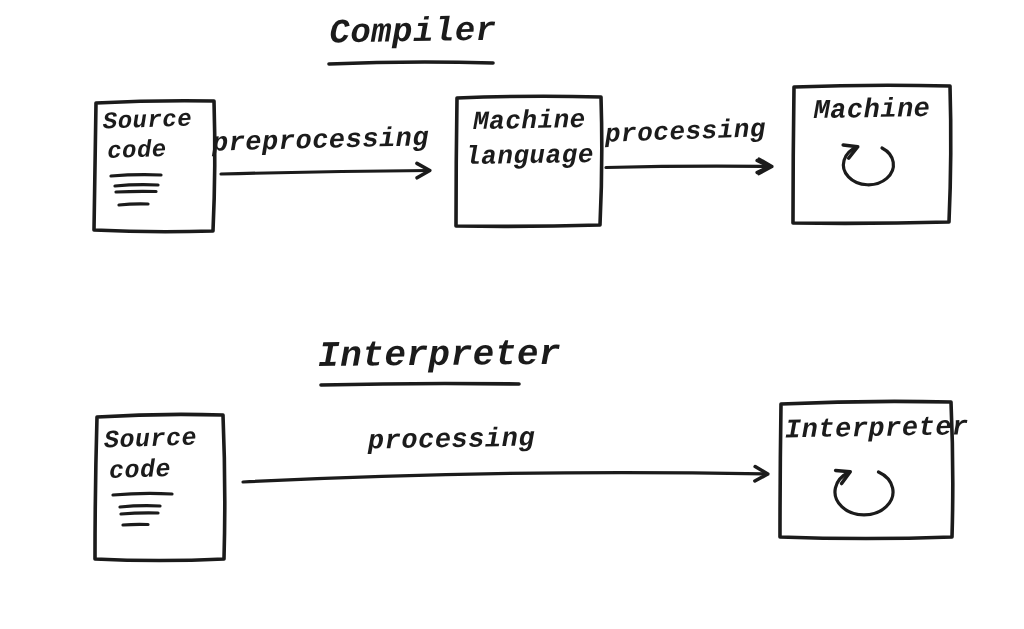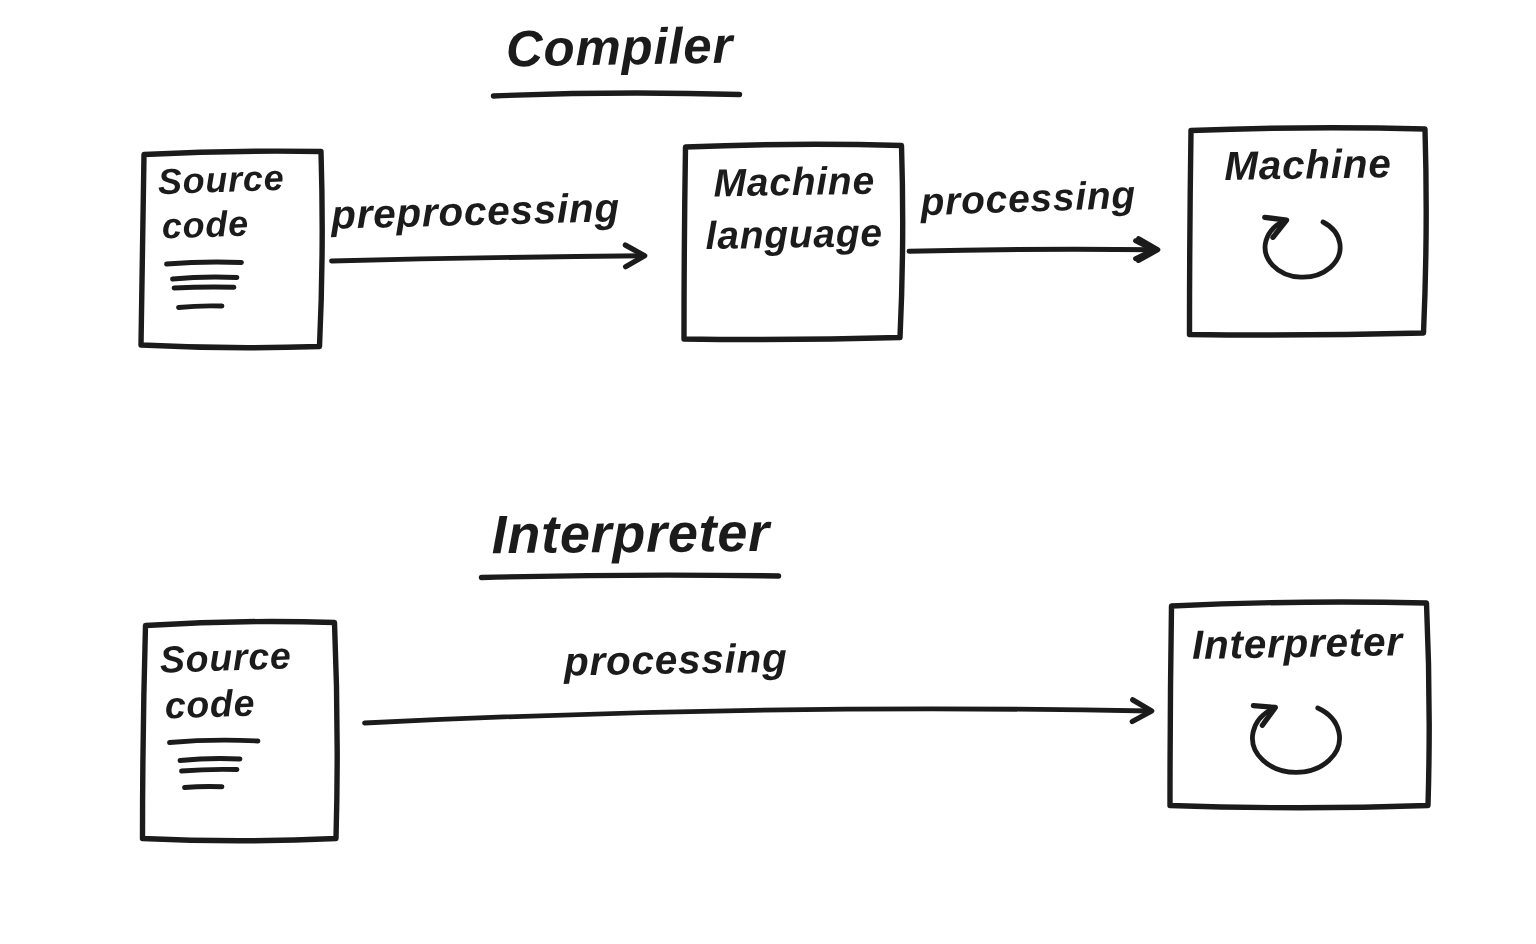--- a/index.html
+++ b/index.html
@@ -1,21 +1,21 @@
 <!DOCTYPE html>
 <html style="--ink: #1b1b1b; --paper: #ffffff;"><head>
 <meta charset="utf-8">
 <style>
   html,body{margin:0;padding:0;background:#ffffff;}
   .canvas{
     position:relative;
     width:1024px;height:629px;
     background:var(--paper,#ffffff);
     overflow:hidden;
-    font-family:Liberation Sans, sans-serif;
+    font-family:Liberation Mono, monospace;
   }
   svg.strokes{position:absolute;left:0;top:0;width:1024px;height:629px;}
   .stroke{
     stroke:var(--ink,#1b1b1b);
     fill:none;
     stroke-width:3.2;
     stroke-linecap:round;
     stroke-linejoin:round;
   }
   .stroke.thick{stroke-width:3.6;}

